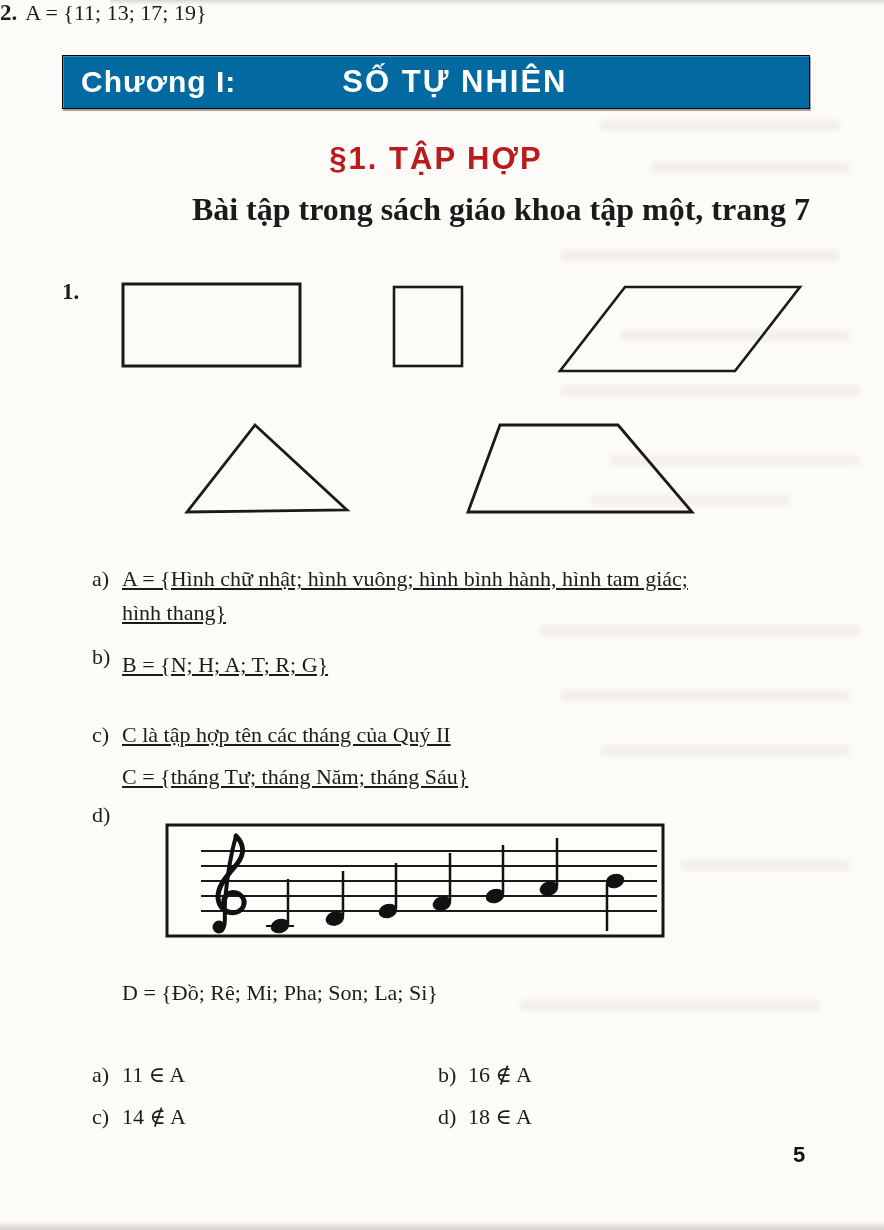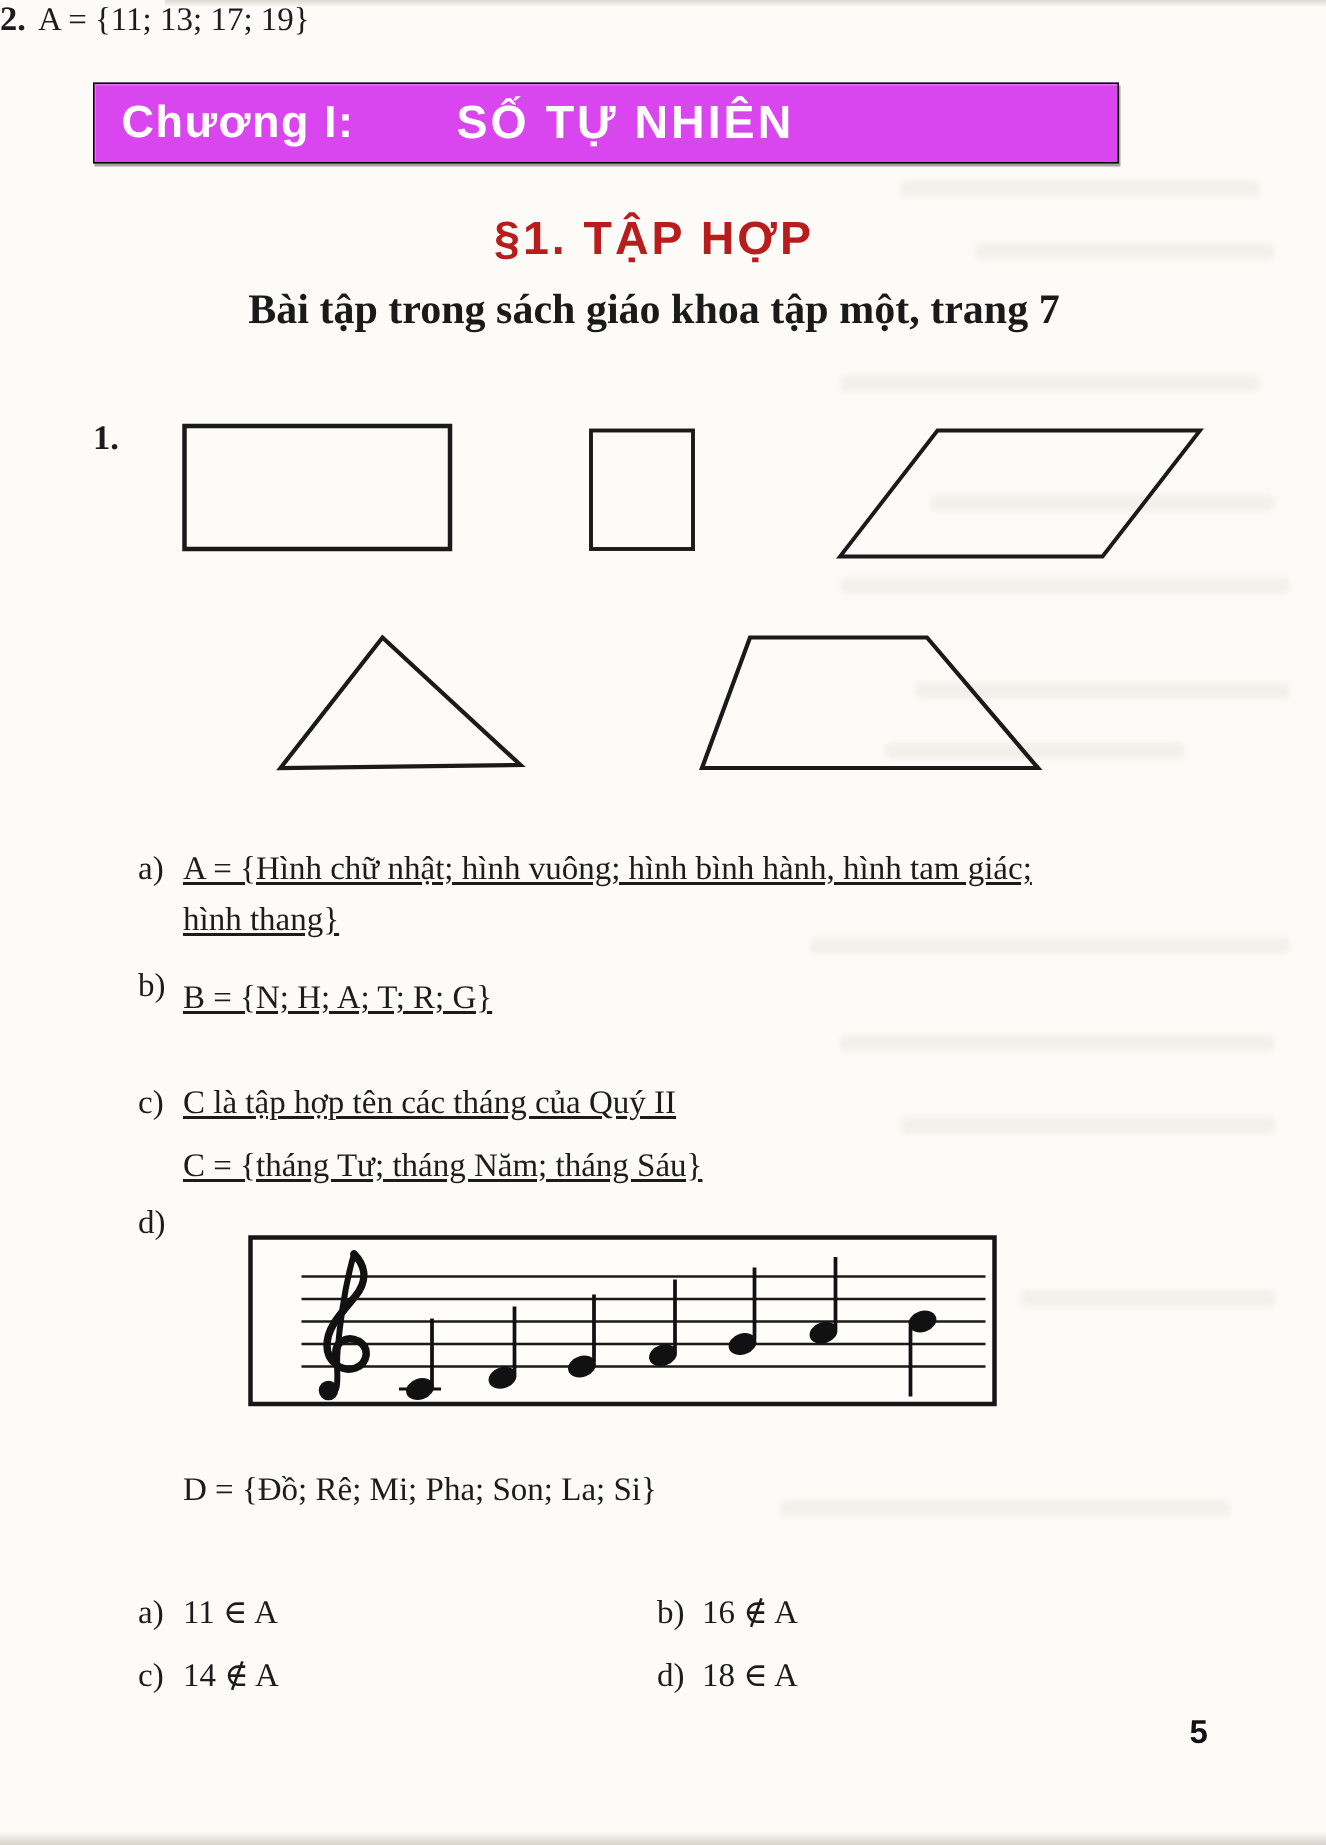--- a/index.html
+++ b/index.html
@@ -16,39 +16,39 @@
   .edge-top { position:absolute; left:110px; top:0; width:774px; height:5px;
     background:linear-gradient(#dcd9d3, rgba(220,217,211,0)); }
   .edge-bottom { position:absolute; left:0; bottom:0; width:884px; height:9px;
     background:linear-gradient(rgba(214,210,201,0), #d6d2c9); }
   
   .ghost { position:absolute; background:rgba(150,138,118,0.09); filter:blur(2px);
     height:11px; border-radius:4px; }
 
   
   .banner {
-    position:absolute; left:62px; top:55px; width:684px; height:54px;
-    background:#d946ef; border:1px solid #000;
+    position:absolute; left:62px; top:55px; width:748px; height:54px;
+    background:#0369a1; border:1px solid #000;
     box-shadow:inset 1px 1px 0 rgba(255,255,255,.25), 1px 2px 0 rgba(0,0,0,.35);
     display:flex; align-items:center;
     font-family:"Liberation Sans","DejaVu Sans",sans-serif;
     color:#ffffff; font-weight:bold;
   }
   .banner .chapter-label { margin-left:18px; font-size:30px; letter-spacing:1px; }
-  .banner .chapter-title { margin-left:68px; font-size:31px; letter-spacing:2px; }
+  .banner .chapter-title { margin-left:106px; font-size:31px; letter-spacing:2px; }
 
   .section-title {
     position:absolute; left:62px; top:141px; width:748px;
     text-align:center;
     font-family:"Liberation Sans","DejaVu Sans",sans-serif;
     font-weight:bold; font-size:31px; letter-spacing:2px; color:#b91c1c;
   }
   .subtitle {
     position:absolute; left:62px; top:191px; width:748px;
-    text-align:center; font-weight:bold; font-size:28px; color:#1a1a1a;
+    text-align:right; font-weight:bold; font-size:32px; color:#1a1a1a;
   }
 
   .prob-num { position:absolute; font-weight:bold; font-size:23px; }
   #p1num { left:62px; top:279px; }
   #p2line { left:62px; top:1026px; font-size:22px; white-space:nowrap; }
   #p2line .num { font-weight:bold; font-size:23px; margin-right:8px; }
 
   svg { position:absolute; display:block; }
   #shapes-row1 { left:120px; top:280px; }
   #shapes-row2 { left:160px; top:415px; }

